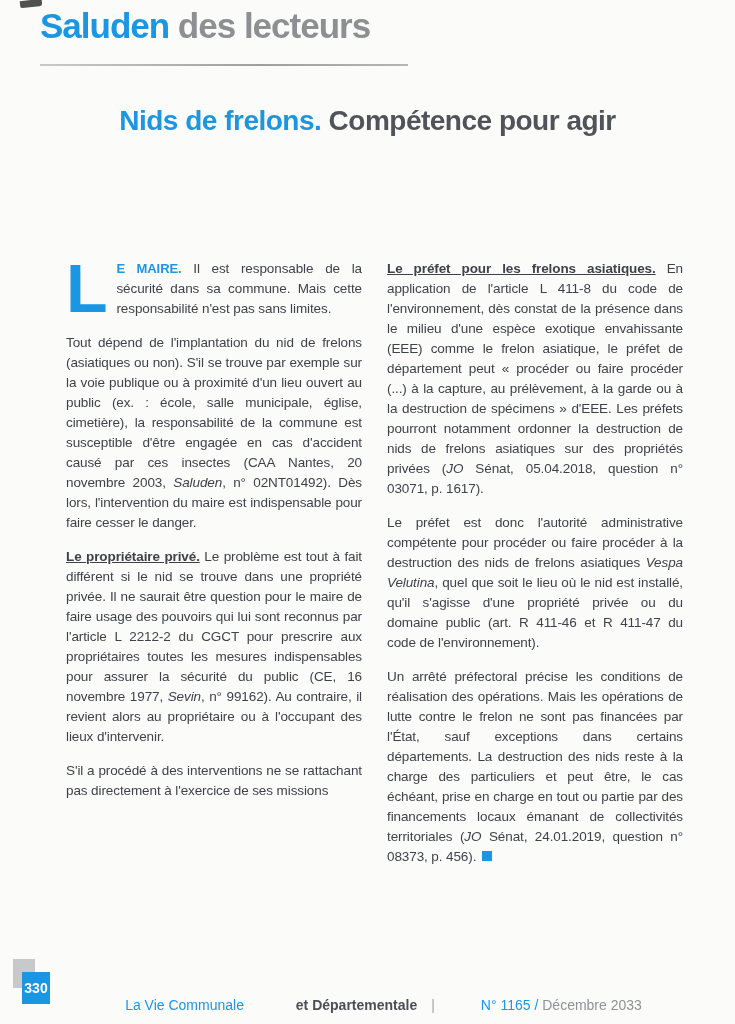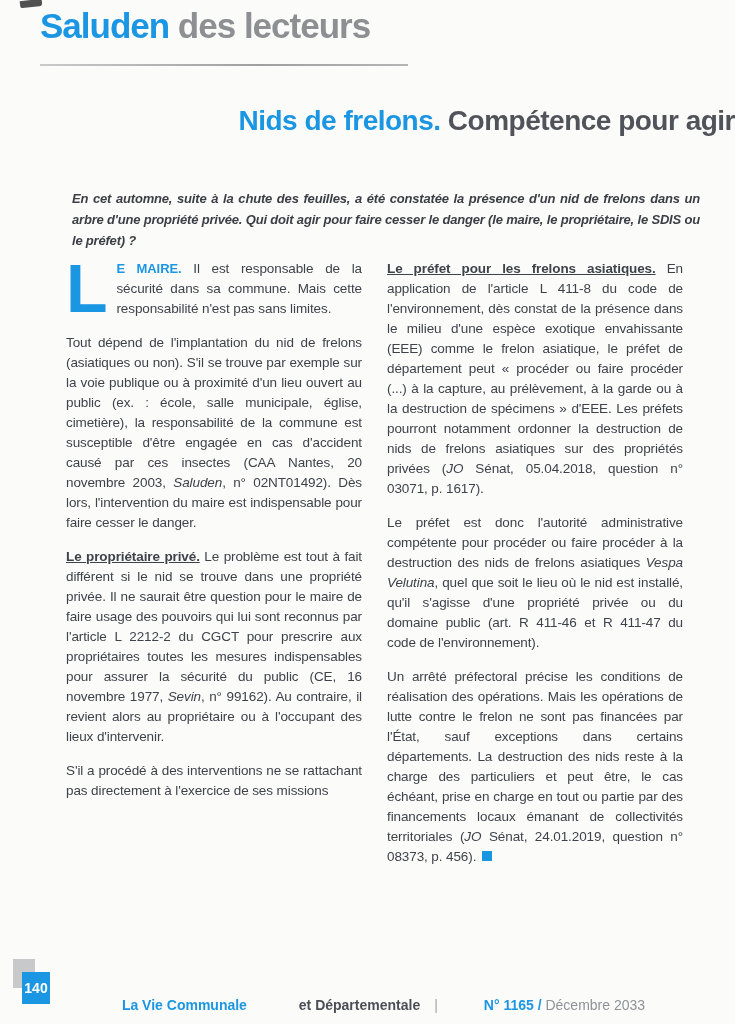--- a/index.html
+++ b/index.html
@@ -20,21 +20,21 @@
   .smudge{position:absolute;top:0;left:20px;width:22px;height:7px;
     background:#333;border-radius:0 0 3px 2px;transform:rotate(-6deg);opacity:.85;}
   
   .header{position:absolute;top:6px;left:40px;font-size:35px;font-weight:bold;
     letter-spacing:-1px;white-space:nowrap;}
   .header .primary{color:var(--accent);}
   .header .secondary{color:var(--hdr-gray);margin-top:14px;}
   .header-rule{position:absolute;top:64px;left:40px;width:368px;height:2px;
     background:linear-gradient(to right,#c9c9c9,#9f9fa0 60%,#b5b5b5);}
   
-  .article-title{position:absolute;top:105px;left:0;width:100%;text-align:right;
+  .article-title{position:absolute;top:105px;left:0;width:100%;text-align:center;
     font-size:28px;font-weight:bold;letter-spacing:-0.5px;white-space:nowrap;}
   .article-title .primary{color:var(--accent);}
   .article-title .secondary{color:var(--title-dark);}
   
   .intro{position:absolute;top:188px;left:72px;width:628px;
     font-size:13px;font-weight:bold;font-style:italic;color:#3b3f45;
     line-height:1.62;letter-spacing:-0.2px;text-align:justify;}
   
   .columns{position:absolute;top:259px;left:66px;width:617px;display:flex;gap:25px;}
   .column{width:296px;}
@@ -46,57 +46,56 @@
   .lead.accent{color:var(--accent);font-size:13px;}
   .lead.bold{color:var(--body);text-decoration:underline;}
   .end-mark{display:inline-block;width:10px;height:10px;background:var(--accent);
     margin-left:6px;vertical-align:baseline;}
   
   .page-num-shadow{position:absolute;left:13px;top:959px;width:22px;height:29px;background:#c7c9ca;}
   .page-num{position:absolute;left:22px;top:972px;width:28px;height:32px;background:var(--accent);
     color:#fff;font-size:14px;font-weight:bold;display:flex;align-items:center;justify-content:center;}
   .footer-line{position:absolute;top:997px;left:0;width:100%;text-align:center;
     font-size:14px;white-space:nowrap;}
-  .footer-line .f-blue{color:var(--accent);font-weight:bold;padding-left:32px;}
+  .footer-line .f-blue{color:var(--accent);font-weight:normal;padding-left:32px;}
   .footer-line .f-dark{color:#4b4f55;font-weight:bold;margin-left:48px;}
   .footer-line .f-sep{color:#a2a5a8;font-weight:normal;margin:0 14px;}
   .footer-line .f-date{color:var(--footer-gray);font-weight:normal;}
 </style>
 </head>
 <body>
 
 <div class="page">
 
   <div class="smudge"></div>
 
   <div class="header">
     <span class="primary">Saluden</span><span class="secondary"> des lecteurs</span>
   </div>
   <div class="header-rule"></div>
 
   <div class="article-title">
     <span class="primary">Nids de frelons.</span><span class="secondary"> Compétence pour agir</span>
   </div>
 
-  <div class="intro">En cet automne, suite à la chute des feuilles, a été constatée la présence d'un nid de frelons dans un arbre d'une propriété privée. Qui doit agir pour faire cesser le danger (le maire, le propriétaire, le SDIS ou le préfet) ?</div>
 
   <div class="columns">
     <div class="column">
         <p class="body-para"><span class="dropcap">L</span><span class="lead accent">E MAIRE.</span><span> Il est responsable de la sécurité dans sa commune. Mais cette responsabilité n'est pas sans limites.</span></p>
         <p class="body-para"><span>Tout dépend de l'implantation du nid de frelons (asiatiques ou non). S'il se trouve par exemple sur la voie publique ou à proximité d'un lieu ouvert au public (ex. : école, salle municipale, église, cimetière), la responsabilité de la commune est susceptible d'être engagée en cas d'accident causé par ces insectes (CAA Nantes, 20 novembre 2003, </span><em>Saluden</em><span>, n° 02NT01492). Dès lors, l'intervention du maire est indispensable pour faire cesser le danger.</span></p>
         <p class="body-para"><span class="lead bold">Le propriétaire privé.</span><span> Le problème est tout à fait différent si le nid se trouve dans une propriété privée. Il ne saurait être question pour le maire de faire usage des pouvoirs qui lui sont reconnus par l'article L 2212-2 du CGCT pour prescrire aux propriétaires toutes les mesures indispensables pour assurer la sécurité du public (CE, 16 novembre 1977, </span><em>Sevin</em><span>, n° 99162). Au contraire, il revient alors au propriétaire ou à l'occupant des lieux d'intervenir.</span></p>
         <p class="body-para"><span>S'il a procédé à des interventions ne se rattachant pas directement à l'exercice de ses missions</span></p>
       </div>
     <div class="column">
         <p class="body-para"><span class="lead bold">Le préfet pour les frelons asiatiques.</span><span> En application de l'article L 411-8 du code de l'environnement, dès constat de la présence dans le milieu d'une espèce exotique envahissante (EEE) comme le frelon asiatique, le préfet de département peut « procéder ou faire procéder (...) à la capture, au prélèvement, à la garde ou à la destruction de spécimens » d'EEE. Les préfets pourront notamment ordonner la destruction de nids de frelons asiatiques sur des propriétés privées (</span><em>JO</em><span> Sénat, 05.04.2018, question n° 03071, p. 1617).</span></p>
         <p class="body-para"><span>Le préfet est donc l'autorité administrative compétente pour procéder ou faire procéder à la destruction des nids de frelons asiatiques </span><em>Vespa Velutina</em><span>, quel que soit le lieu où le nid est installé, qu'il s'agisse d'une propriété privée ou du domaine public (art. R 411-46 et R 411-47 du code de l'environnement).</span></p>
         <p class="body-para"><span>Un arrêté préfectoral précise les conditions de réalisation des opérations. Mais les opérations de lutte contre le frelon ne sont pas financées par l'État, sauf exceptions dans certains départements. La destruction des nids reste à la charge des particuliers et peut être, le cas échéant, prise en charge en tout ou partie par des financements locaux émanant de collectivités territoriales (</span><em>JO</em><span> Sénat, 24.01.2019, question n° 08373, p. 456).</span><span class="end-mark"></span></p>
       </div>
   </div>
 
   <div class="page-num-shadow"></div>
-  <div class="page-num">140</div>
+  <div class="page-num">330</div>
 
   <div class="footer-line">
     <span class="f-blue">La Vie Communale</span><span class="f-dark"> et Départementale</span><span class="f-sep">|</span><span class="f-blue">N° 1165 / </span><span class="f-date">Décembre 2033</span>
   </div>
 
 </div>
 
 </body></html>

